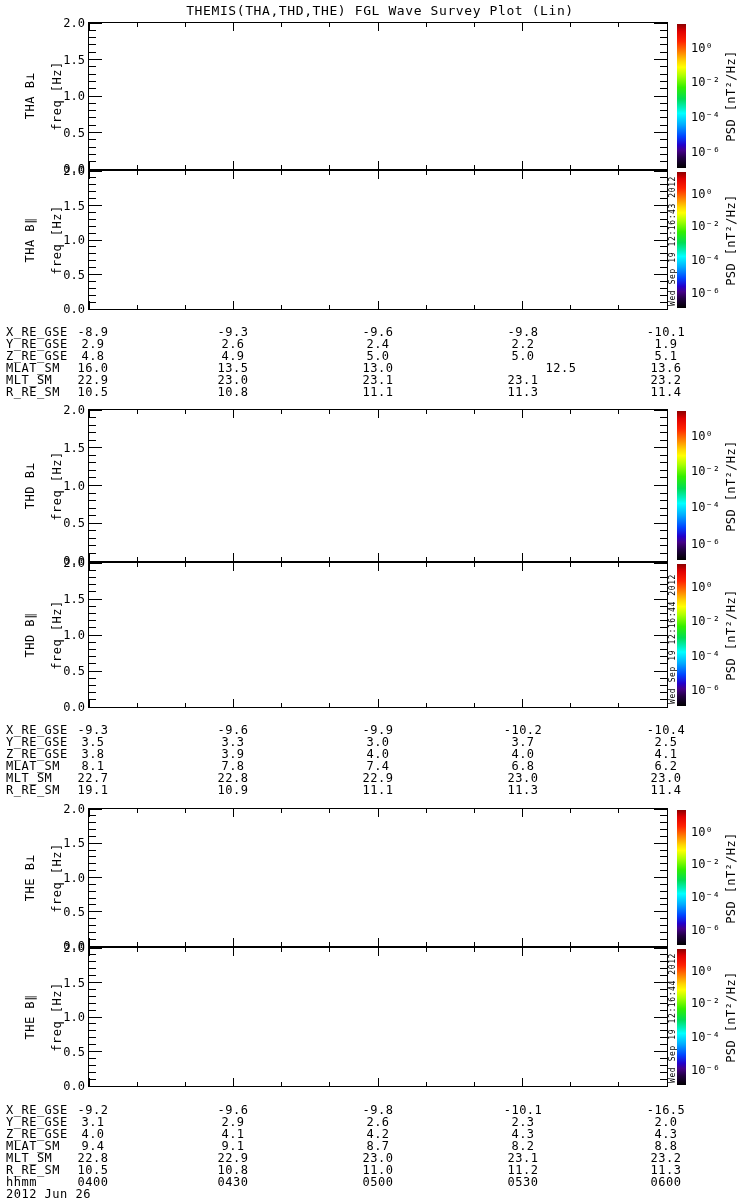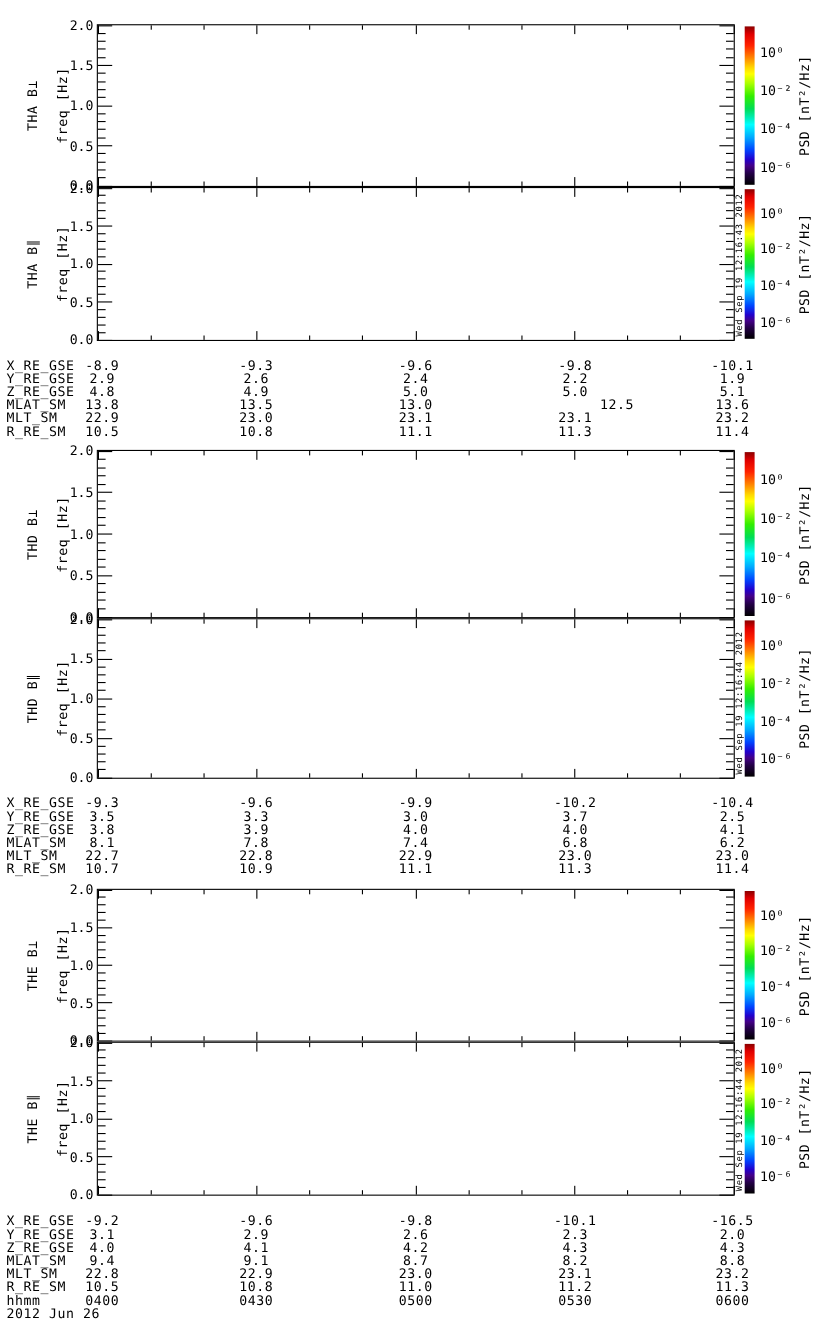--- a/index.html
+++ b/index.html
@@ -28,20 +28,21 @@
   .ephem{position:absolute;left:0;width:750px;font-size:12px;letter-spacing:0.5px;}
   .erow{position:absolute;left:0;width:750px;height:12px;line-height:12px;}
   .elab{position:absolute;left:6px;}
   .ecell{position:absolute;transform:translateX(-50%);}
 </style>
 </head>
 <body>
 
 <div id="app">
 
+  <div class="title">THEMIS(THA,THD,THE) FGL Wave Survey Plot (Lin)</div>
 
   <div class="vwrap" style="left:30px;top:96px">
       <span class="vtext plabel">THA B⊥</span>
     </div>
   <div class="vwrap" style="left:57px;top:96px">
       <span class="vtext flabel">freq [Hz]</span>
     </div>
   <div class="plot" style="left:88px;top:22px;width:580px;height:148px">
       <div class="tick" style="left: -0.5px; top: 0px; width: 1px; height: 8px;"></div>
       <div class="tick" style="left: -0.5px; top: 138px; width: 1px; height: 8px;"></div>
@@ -239,21 +240,21 @@
       <div class="erow" style="top: 24px;">
         <span class="elab">Z_RE_GSE</span>
         <span class="ecell" style="left: 93px;">4.8</span>
         <span class="ecell" style="left: 233px;">4.9</span>
         <span class="ecell" style="left: 378px;">5.0</span>
         <span class="ecell" style="left: 523px;">5.0</span>
         <span class="ecell" style="left: 666px;">5.1</span>
       </div>
       <div class="erow" style="top: 36px;">
         <span class="elab">MLAT_SM</span>
-        <span class="ecell" style="left: 93px;">13.8</span>
+        <span class="ecell" style="left: 93px;">16.0</span>
         <span class="ecell" style="left: 233px;">13.5</span>
         <span class="ecell" style="left: 378px;">13.0</span>
         <span class="ecell" style="left: 523px; margin-left: 38px;">12.5</span>
         <span class="ecell" style="left: 666px;">13.6</span>
       </div>
       <div class="erow" style="top: 48px;">
         <span class="elab">MLT_SM</span>
         <span class="ecell" style="left: 93px;">22.9</span>
         <span class="ecell" style="left: 233px;">23.0</span>
         <span class="ecell" style="left: 378px;">23.1</span>
@@ -489,21 +490,21 @@
       <div class="erow" style="top: 48px;">
         <span class="elab">MLT_SM</span>
         <span class="ecell" style="left: 93px;">22.7</span>
         <span class="ecell" style="left: 233px;">22.8</span>
         <span class="ecell" style="left: 378px;">22.9</span>
         <span class="ecell" style="left: 523px;">23.0</span>
         <span class="ecell" style="left: 666px;">23.0</span>
       </div>
       <div class="erow" style="top: 60px;">
         <span class="elab">R_RE_SM</span>
-        <span class="ecell" style="left: 93px;">10.7</span>
+        <span class="ecell" style="left: 93px;">19.1</span>
         <span class="ecell" style="left: 233px;">10.9</span>
         <span class="ecell" style="left: 378px;">11.1</span>
         <span class="ecell" style="left: 523px;">11.3</span>
         <span class="ecell" style="left: 666px;">11.4</span>
       </div>
     </div>
 
   <div class="vwrap" style="left:30px;top:878px">
       <span class="vtext plabel">THE B⊥</span>
     </div>

